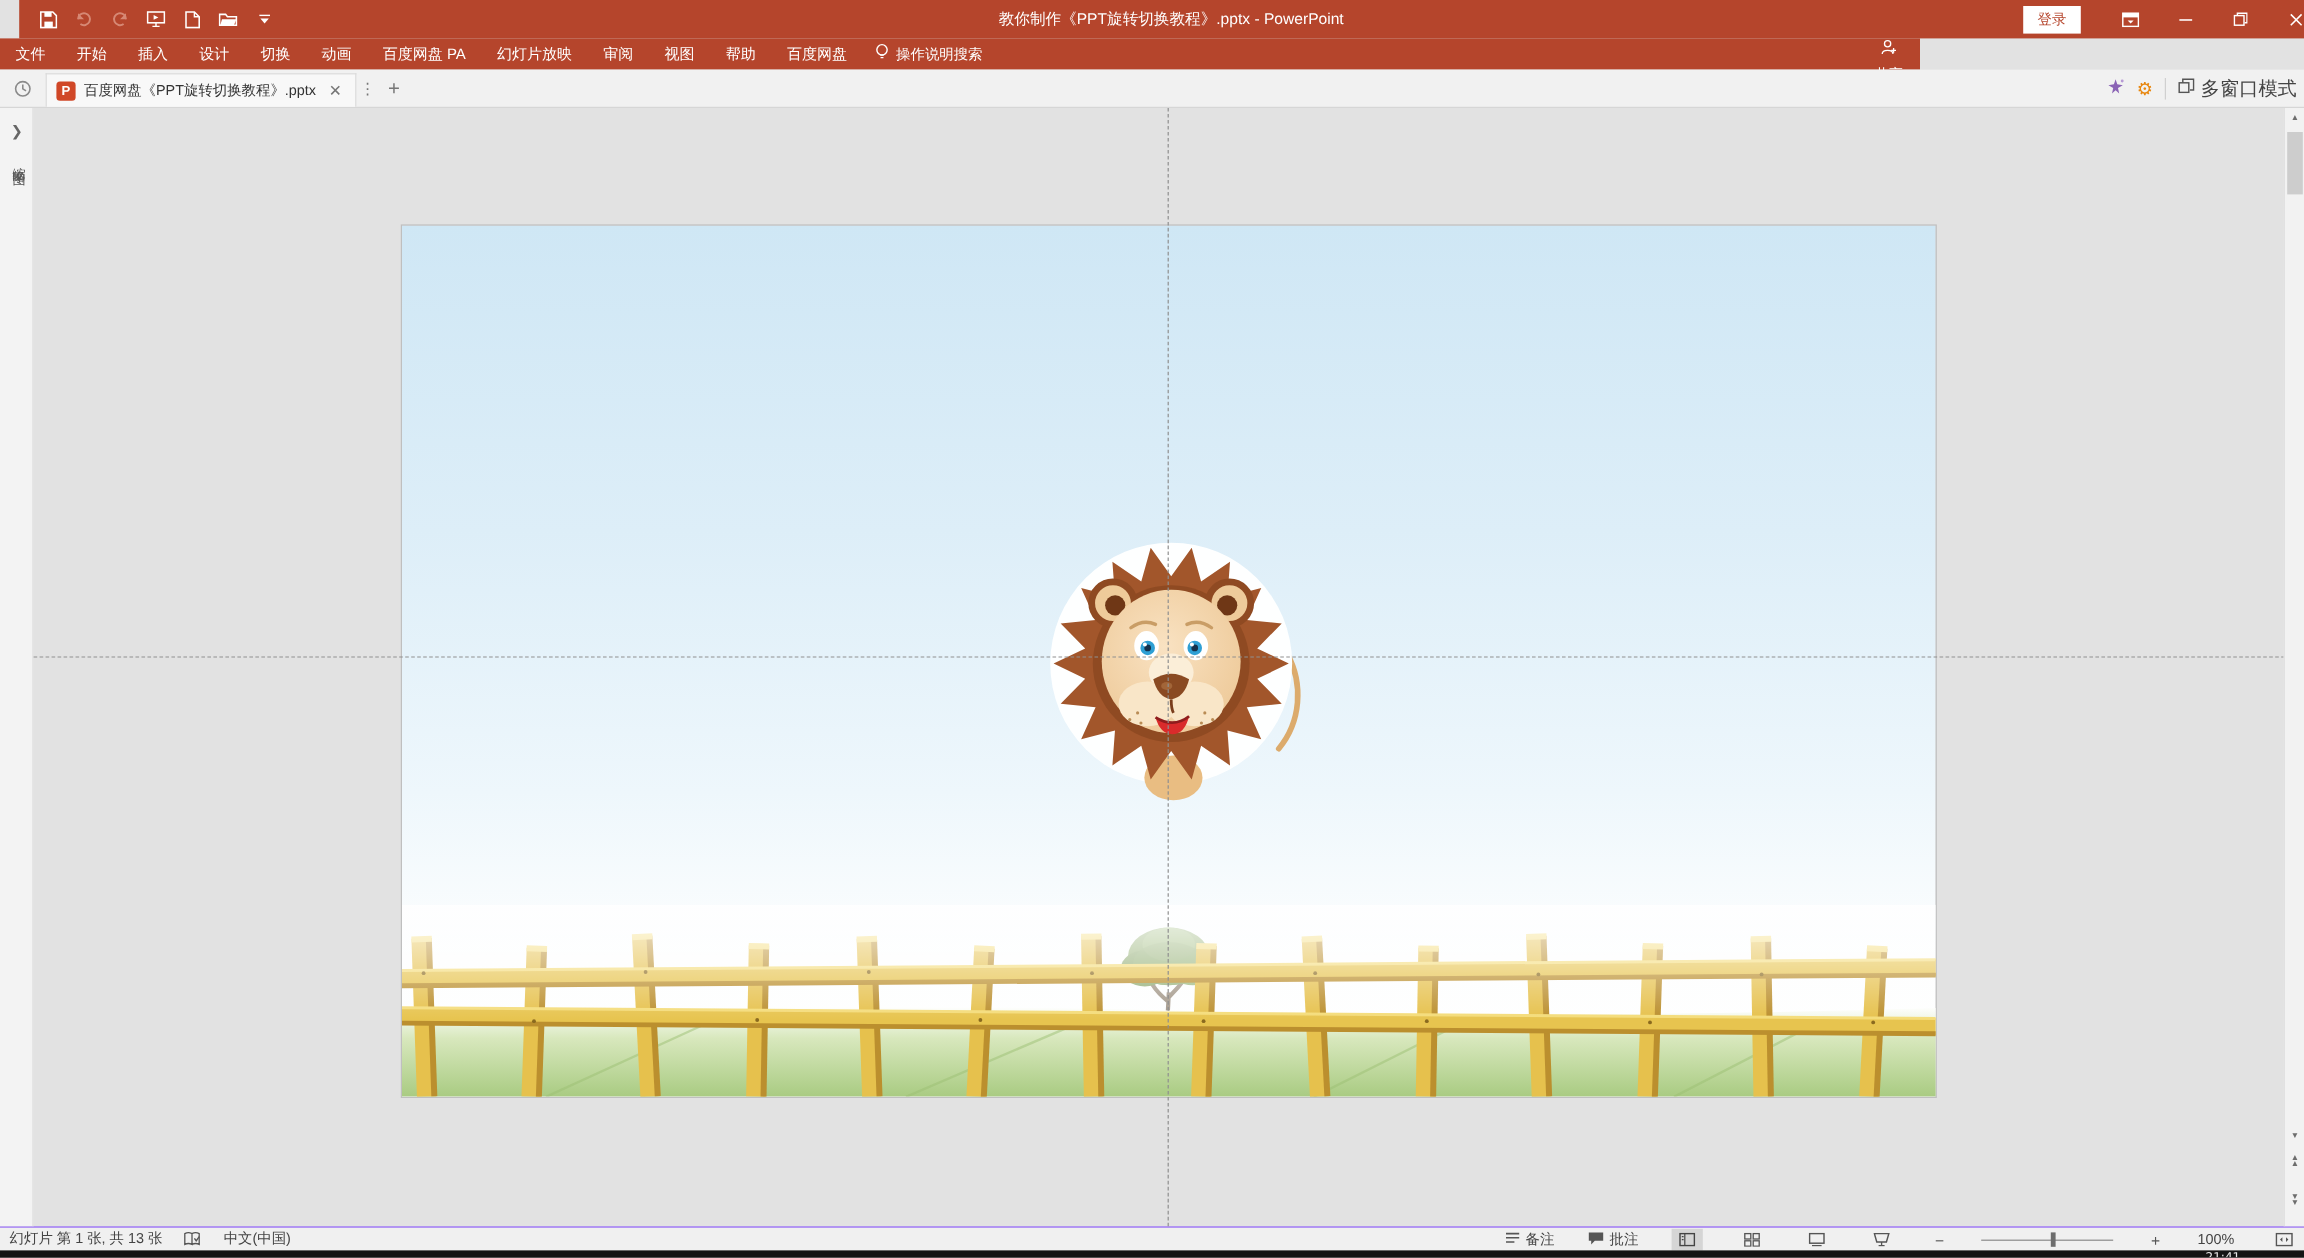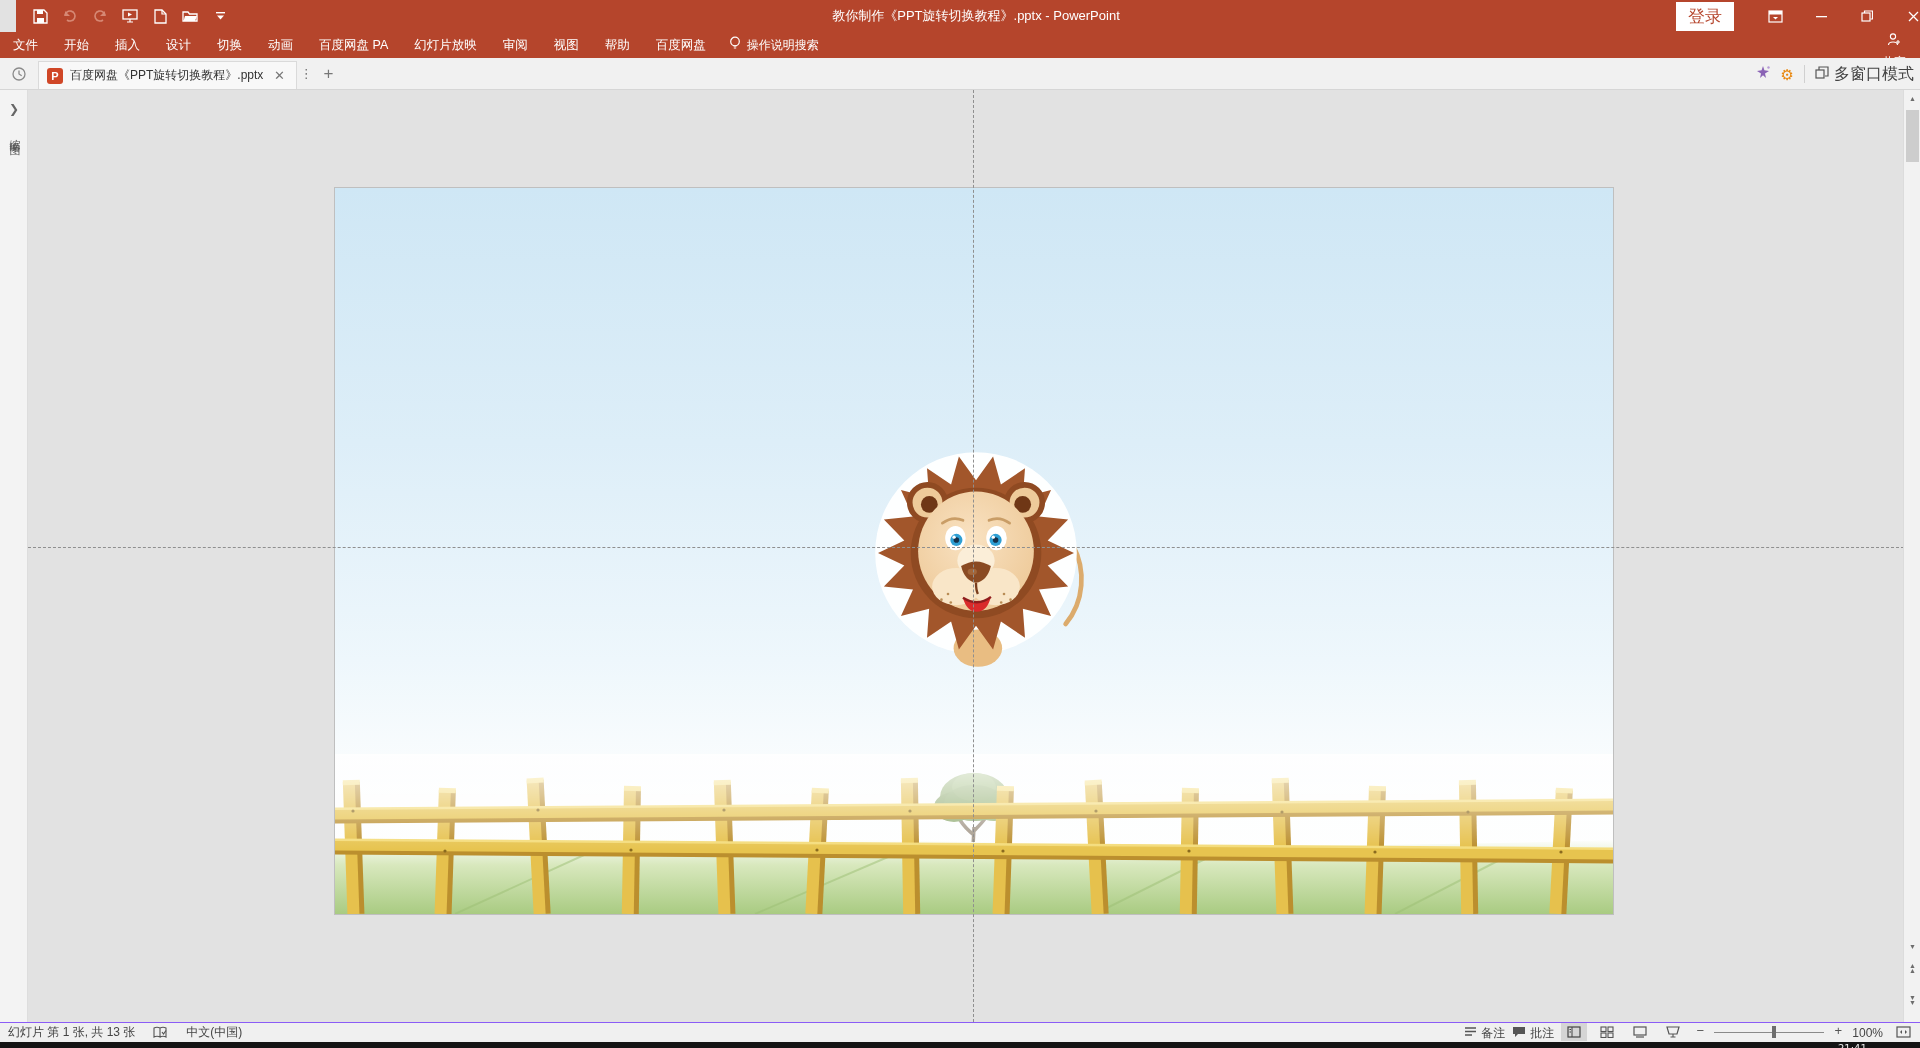--- a/index.html
+++ b/index.html
@@ -10,24 +10,24 @@
     background:#e2e2e2; font-size:12px; color:#333;
   }
   
   .titlebar { position:absolute; left:16px; top:0; width:1920px; height:32px; background:#b5452c; display:flex; align-items:center; }
   .qat { display:flex; align-items:center; gap:6px; padding-left:12px; }
   .qat-btn { width:24px; height:24px; display:flex; align-items:center; justify-content:center; }
   .qat-btn svg { display:block; }
   .dim { opacity:.45; }
   .win-title { position:absolute; left:50%; top:0; height:32px; transform:translateX(-50%); display:flex; align-items:center; color:#fff; font-size:13px; white-space:nowrap; }
   .title-right { position:absolute; right:0; top:0; height:32px; display:flex; align-items:center; }
-  .login-btn { background:#fff; color:#b5452c; font-size:17px; padding:3px 12px; margin-right:18px; cursor:default; }
+  .login-btn { background:#fff; color:#b5452c; font-size:12px; padding:3px 12px; margin-right:18px; cursor:default; }
   .cap-btn { width:46px; height:32px; display:flex; align-items:center; justify-content:center; }
   
-  .menubar { position:absolute; left:0; top:32px; width:1920px; height:26px; background:#b5452c; display:flex; align-items:center; color:#fff; }
+  .menubar { position:absolute; left:0; top:32px; width:1600px; height:26px; background:#b5452c; display:flex; align-items:center; color:#fff; }
   .menu-item { padding:0 13px; height:26px; display:flex; align-items:center; font-size:12.5px; white-space:nowrap; cursor:default; }
   .tellme { display:flex; align-items:center; gap:6px; padding:0 10px; }
   .share { position:absolute; right:14px; top:0; height:26px; display:flex; align-items:center; gap:5px; color:#fff;flex-direction:column; }
   
   .tabbar { position:absolute; left:0; top:58px; width:1920px; height:32px; background:#f1f1f1; border-bottom:1px solid #d6d6d6; display:flex; align-items:center; }
   .session-icon { width:26px; height:26px; margin-left:6px; display:flex; align-items:center; justify-content:center; }
   .doc-tab { display:flex; align-items:center; gap:7px; height:28px; margin-top:3px; margin-left:6px; padding:0 8px; background:#f8f8f8; border:1px solid #dadada; border-bottom:none; }
   .ppt-fileicon { width:16px; height:16px; background:#d04727; border-radius:3px; color:#fff; font-weight:bold; font-size:11px; display:flex; align-items:center; justify-content:center; }
   .doc-tab-label { font-size:12px; color:#333; white-space:nowrap; }
   .tab-close, .tab-kebab, .tab-new { color:#777; font-size:13px; width:18px; height:18px; display:flex; align-items:center; justify-content:center; }
@@ -47,21 +47,21 @@
   .guide-v { position:absolute; left:973px; top:0; height:932px; width:0; border-left:1px dashed #8f8f8f; z-index:5; }
   .guide-h { position:absolute; left:28px; top:457px; width:1876px; height:0; border-top:1px dashed #8f8f8f; z-index:5; }
   
   .scrollbar { position:absolute; right:0; top:0; width:17px; height:932px; background:#f2f2f2; border-left:1px solid #dcdcdc; z-index:6; }
   .sb-btn { position:absolute; left:0; width:17px; height:16px; display:flex; align-items:center; justify-content:center; color:#6d6d6d; font-size:7px; }
   .sb-thumb { position:absolute; left:2px; top:20px; width:13px; height:52px; background:#cdcdcd; }
   .dbl { display:flex; flex-direction:column; line-height:5px; }
   
   .statusbar { position:absolute; left:0; top:1022px; width:1920px; height:20px; background:#f0f0f0; border-top:1px solid #8b5cf6; display:flex; align-items:center; font-size:12px; color:#444; }
   .sb-left { display:flex; align-items:center; gap:18px; padding-left:8px; }
-  .sb-right { position:absolute; right:4px; top:0; height:20px; display:flex; gap:7px; }
+  .sb-right { position:absolute; right:4px; top:0; height:20px; display:flex; align-items:center; gap:28px; }
   .sb-item { display:flex; align-items:center; gap:4px; white-space:nowrap; }
   .viewbtn { width:26px; height:18px; display:flex; align-items:center; justify-content:center; }
   .viewbtn.active { background:#d5d5d5; }
   .zoom-track { position:relative; width:110px; height:18px; display:flex; align-items:center; }
   .zoom-line { width:110px; height:1px; background:#8a8a8a; }
   .zoom-thumb { position:absolute; left:58px; top:3px; width:4px; height:12px; background:#6d6d6d; }
   .zoom-sign { font-size:13px; color:#555; width:14px; text-align:center; }
   
   .tasksliver { position:absolute; left:0; top:1042px; width:1920px; height:6px; background:#141414; overflow:hidden; }
   .clock-cut { position:absolute; left:1838px; top:1px; color:#e8e8e8; font-size:10px; font-family:"DejaVu Sans",sans-serif; }

